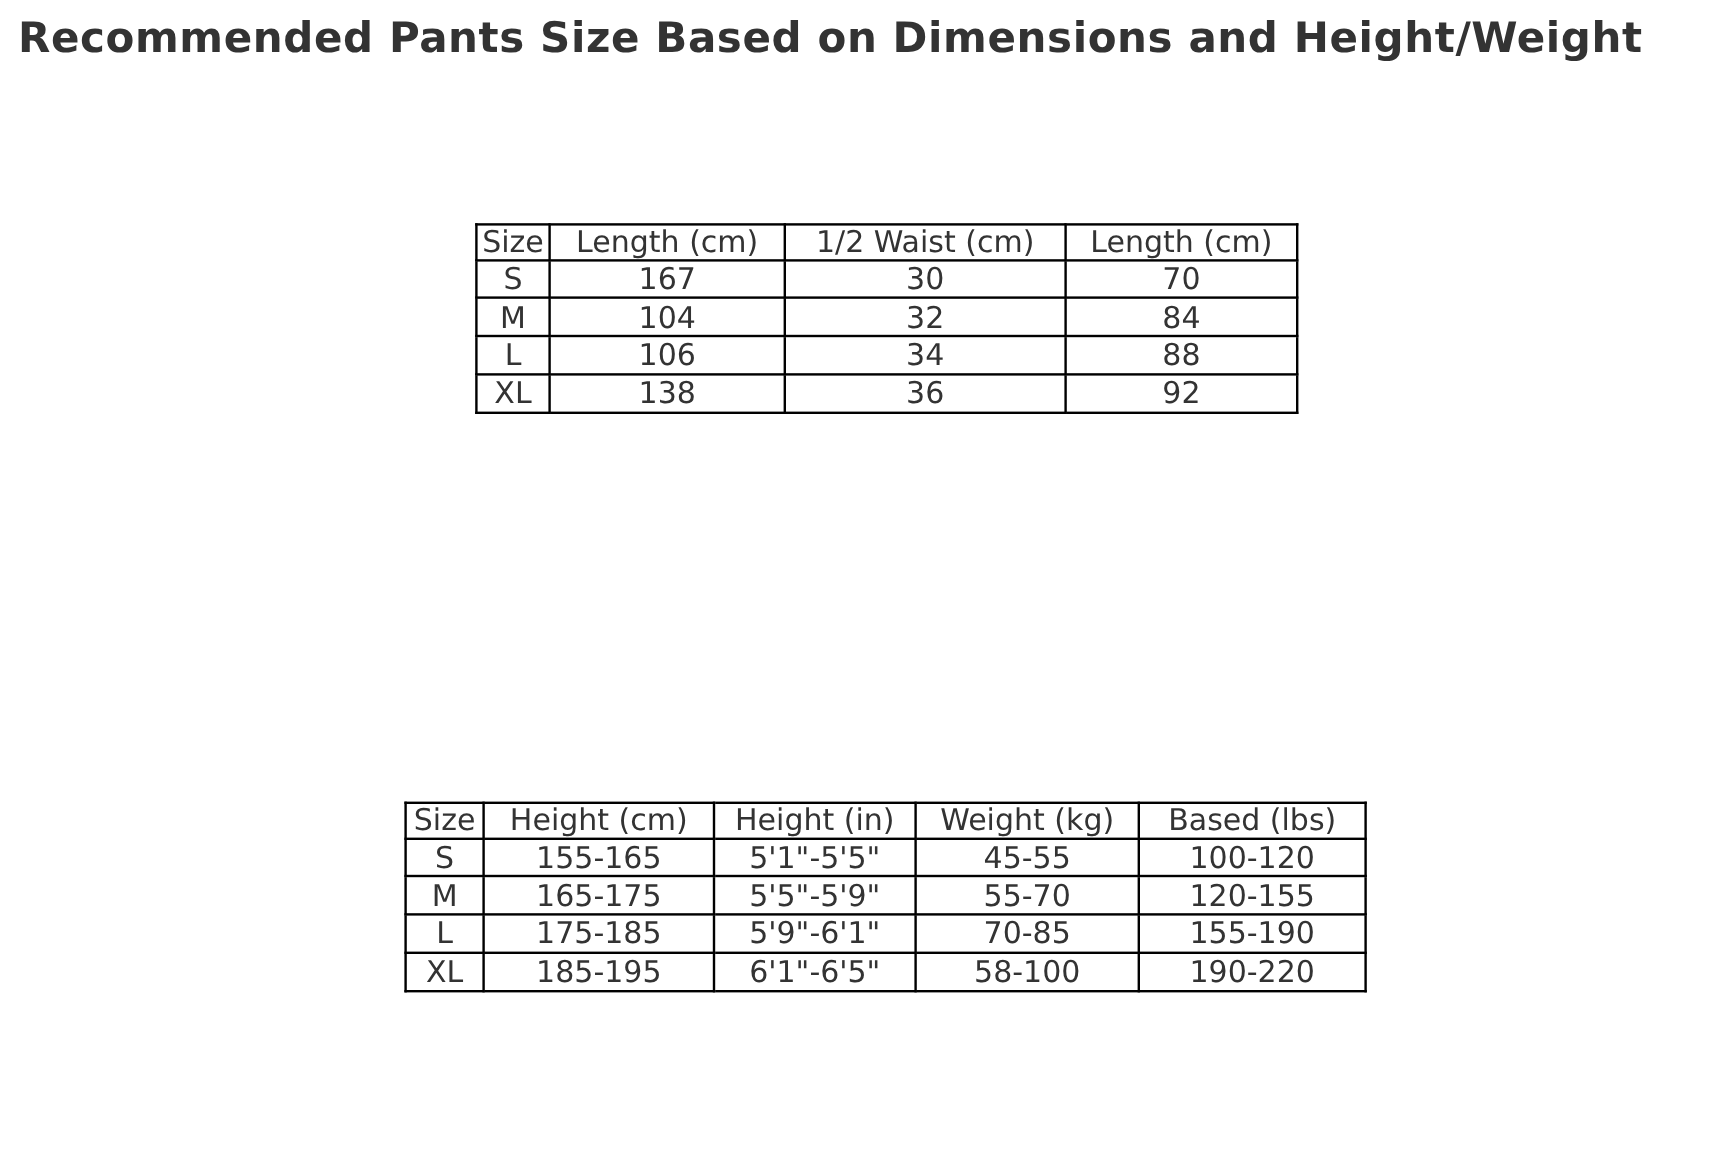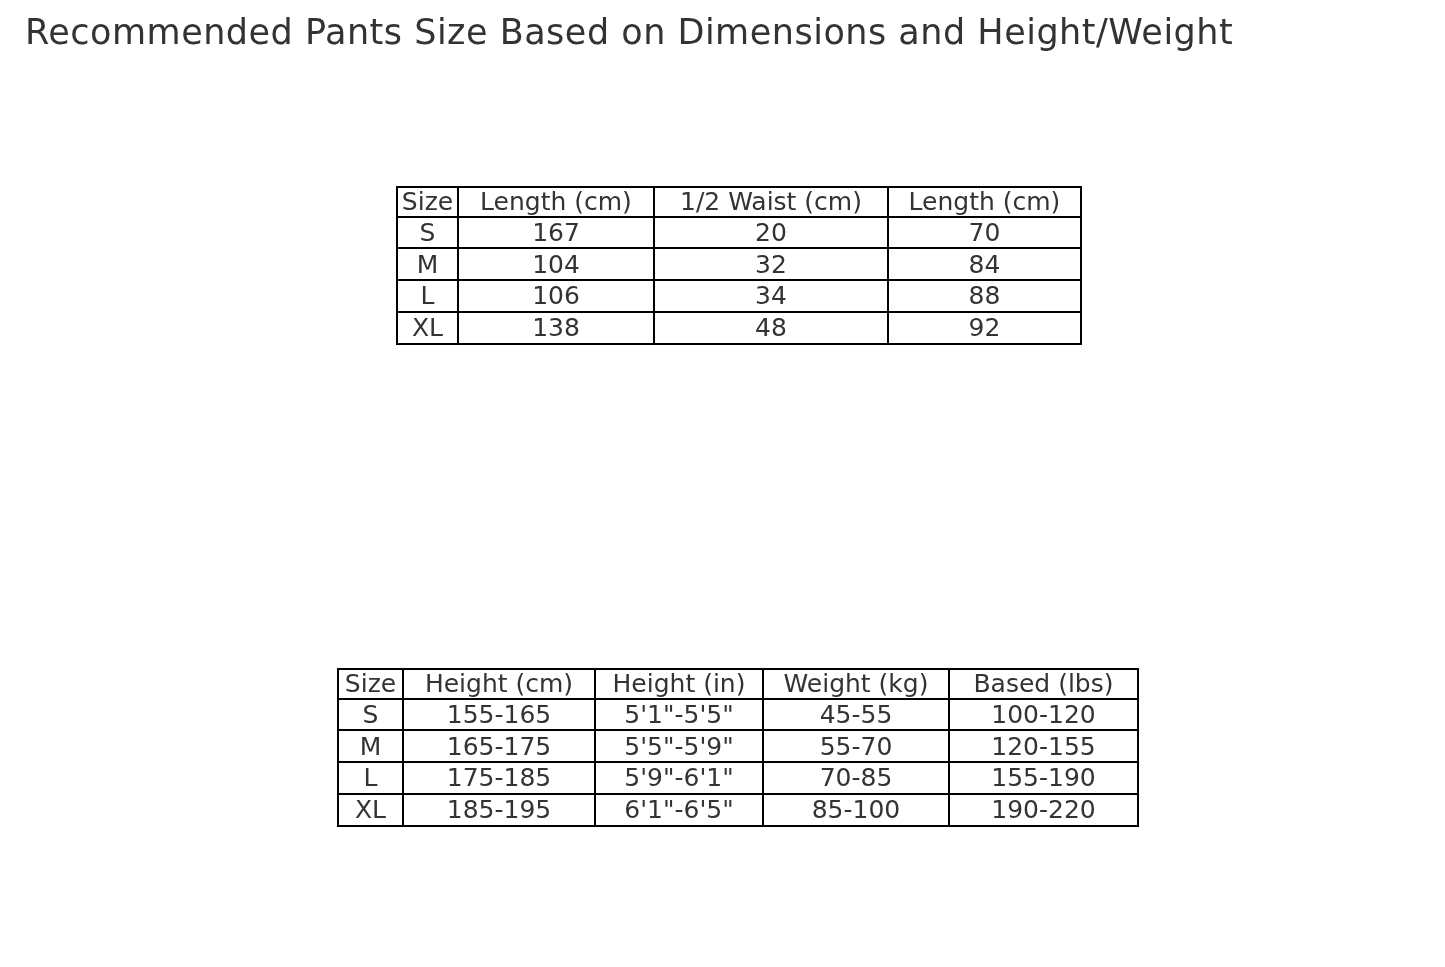--- a/index.html
+++ b/index.html
@@ -10,24 +10,24 @@
   body {
     position: relative;
     width: 1445px;
     height: 967px;
     font-family: "DejaVu Sans", sans-serif;
     color: #333333;
     overflow: hidden;
   }
   .page-title {
     position: absolute;
-    left: 25px;
+    left: 15px;
     top: 12px;
     font-size: 35px;
-    font-weight: normal;
+    font-weight: bold;
     color: #333333;
     white-space: nowrap;
     letter-spacing: 0.5px;
   }
   table.data-table {
     position: absolute;
     border-collapse: collapse;
     table-layout: fixed;
     font-size: 25px;
     color: #333333;
@@ -75,39 +75,39 @@
       <th>Size</th>
       <th>Length (cm)</th>
       <th>1/2 Waist (cm)</th>
       <th>Length (cm)</th>
     </tr>
   </thead>
   <tbody>
     <tr>
       <td>S</td>
       <td>167</td>
-      <td>20</td>
+      <td>30</td>
       <td>70</td>
     </tr>
     <tr>
       <td>M</td>
       <td>104</td>
       <td>32</td>
       <td>84</td>
     </tr>
     <tr>
       <td>L</td>
       <td>106</td>
       <td>34</td>
       <td>88</td>
     </tr>
     <tr>
       <td>XL</td>
       <td>138</td>
-      <td>48</td>
+      <td>36</td>
       <td>92</td>
     </tr>
   </tbody>
 </table>
 
 <table class="data-table" id="height-weight-table">
   <colgroup>
     <col style="width:65px">
     <col style="width:192px">
     <col style="width:168px">
@@ -142,17 +142,17 @@
       <td>L</td>
       <td>175-185</td>
       <td>5'9"-6'1"</td>
       <td>70-85</td>
       <td>155-190</td>
     </tr>
     <tr>
       <td>XL</td>
       <td>185-195</td>
       <td>6'1"-6'5"</td>
-      <td>85-100</td>
+      <td>58-100</td>
       <td>190-220</td>
     </tr>
   </tbody>
 </table>
 
 </body></html>

